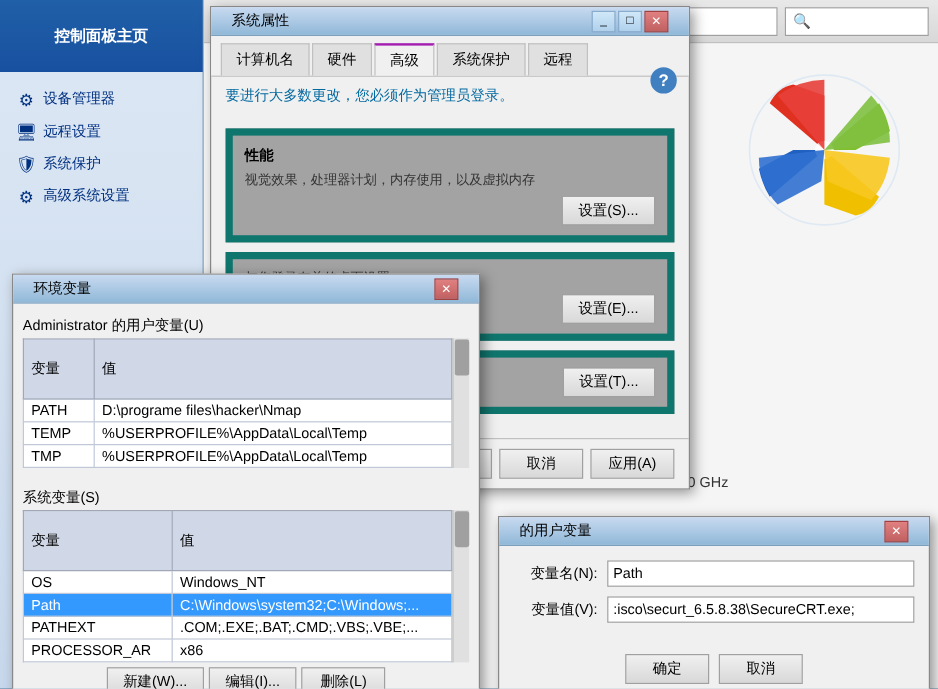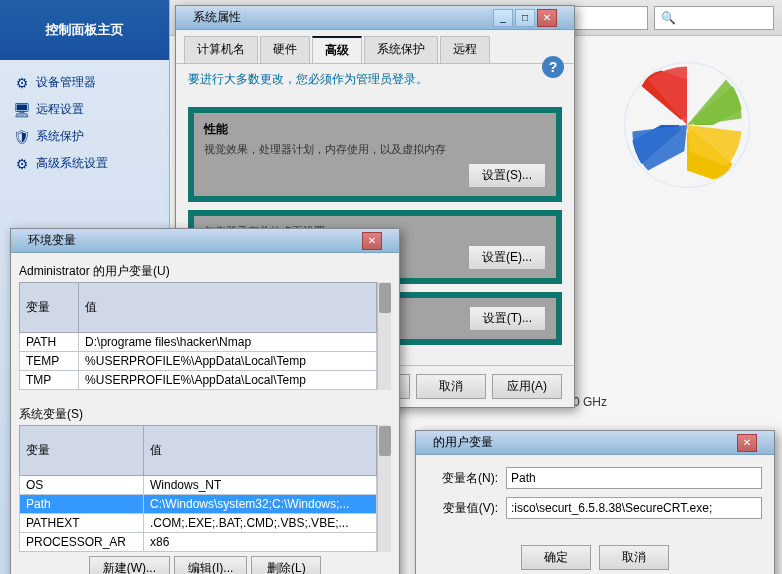--- a/index.html
+++ b/index.html
@@ -211,22 +211,22 @@
       background: #e0e0e0;
       border: 1px solid #c0c0c0;
       border-bottom: none;
       font-size: 12px;
       cursor: pointer;
       margin-right: 2px;
     }
 
     .tab.active {
       background: #f0f0f0;
-      border-top: 2px solid #0f172a;
-      font-weight: bold;
+      border-top: 2px solid #a21caf;
+      font-weight: normal;
     }
 
     .dialog-content {
       padding: 12px;
     }
 
     .section-box {
       border: 6px solid #0f766e;
       padding: 8px 10px;
       margin-bottom: 8px;

